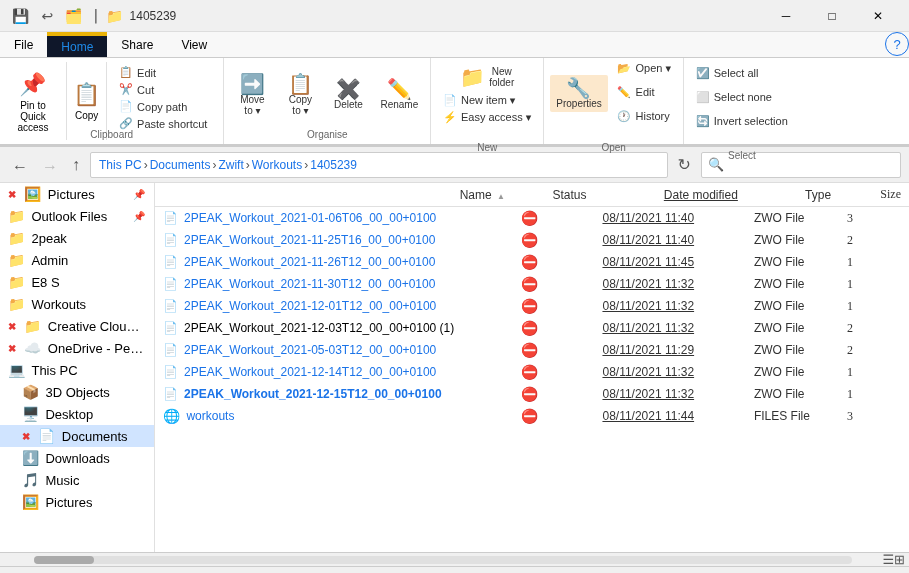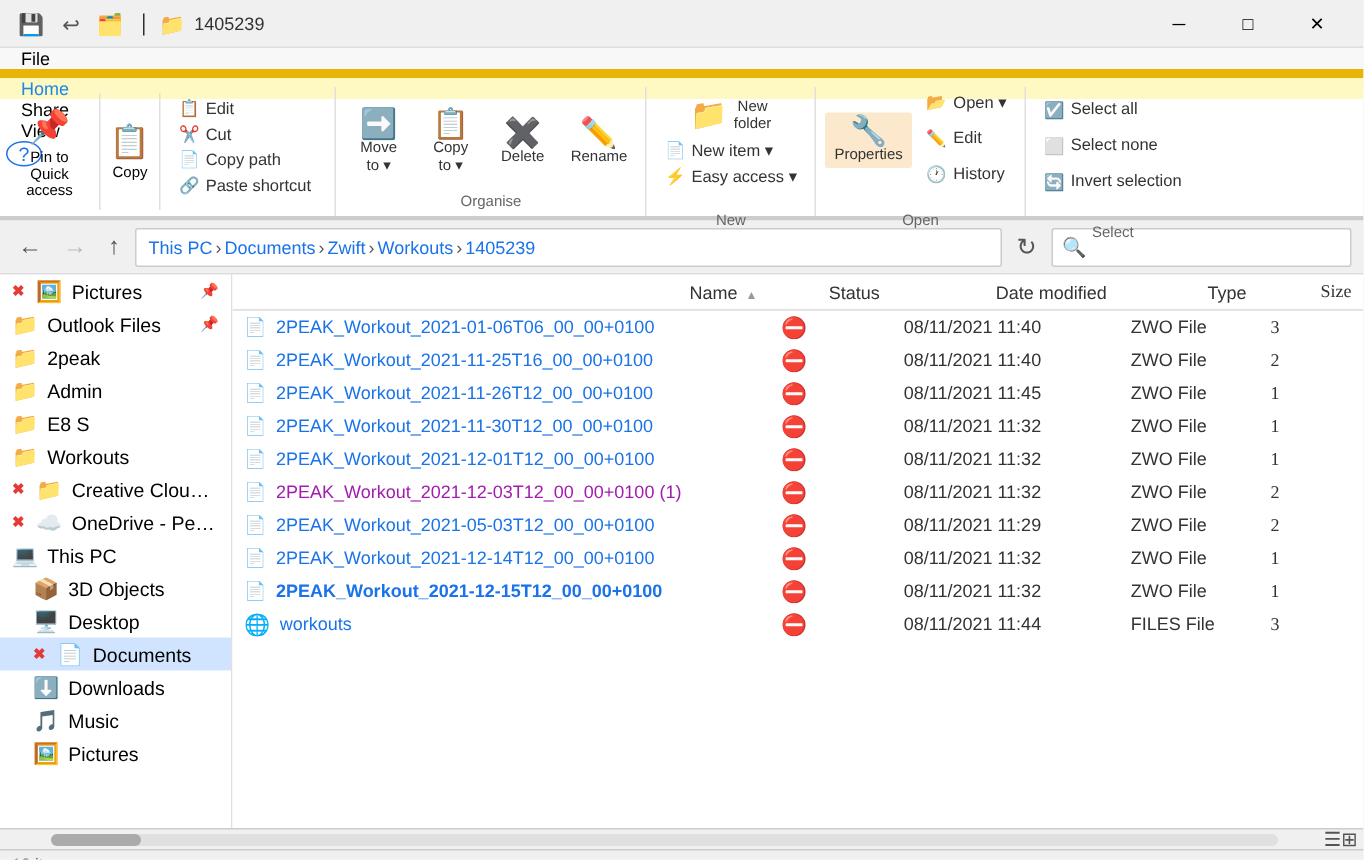--- a/index.html
+++ b/index.html
@@ -23,28 +23,28 @@
       width: 46px; height: 32px;
       border: none; background: transparent;
       cursor: pointer; font-size: 12px;
       display: flex; align-items: center; justify-content: center;
     }
     .quick-access-bar { display: flex; align-items: center; gap: 4px; }
     .qa-btn { background: transparent; border: none; cursor: pointer; font-size: 14px; padding: 2px 4px; color: #555; }
 
     
     .ribbon { background: #f8f8f8; border-bottom: 1px solid #ccc; }
-    .ribbon-tabs { display: flex; height: 26px; border-bottom: 1px solid #ccc; flex-direction: column; }
+    .ribbon-tabs { display: flex; height: 26px; border-bottom: 1px solid #ccc; }
     .ribbon-tab {
       padding: 0 14px;
       display: flex; align-items: center;
       font-size: 12px; cursor: pointer;
       border: none; background: transparent;
     }
-    .ribbon-tab.active { background: #fef9c3; border-top: 6px solid #eab308; color: #1e88e5; }
+    .ribbon-tab.active { background: #0f172a; border-top: 4px solid #eab308; color: #1e88e5; }
     .ribbon-content { display: flex; height: 88px; background: white; border-bottom: 2px solid #ccc; }
 
     
     .ribbon-group {
       display: flex; flex-direction: column;
       align-items: center; padding: 4px 6px;
       border-right: 1px solid #e0e0e0;
       position: relative;
     }
     .ribbon-group-btns { display: flex; flex: 1; align-items: center; gap: 2px; }
@@ -134,21 +134,21 @@
       font-size: 12px; font-weight: normal;
       color: #333; border-bottom: 1px solid #e0e0e0;
       cursor: pointer; white-space: nowrap;
     }
     .file-table td { padding: 3px 8px; font-size: 12px; color: #333; white-space: nowrap; }
     .td-name { color: #1a73e8; display: flex; align-items: center; gap: 6px; }
     .td-name .ie-icon { color: #1565C0; }
     .error-badge { color: #e53935; font-size: 14px; }
     .col-name { width: 280px; }
     .col-status { width: 70px; }
-    .col-date { width: 130px; }
+    .col-date { width: 130px; text-decoration: underline; }
     .col-type { width: 80px; }
     .col-size { width: 60px; font-family: Liberation Serif, serif; }
 
     
     .status-bar {
       height: 20px; background: #f0f0f0;
       border-top: 1px solid #ccc;
       display: flex; align-items: center;
       padding: 0 8px; font-size: 11px; color: #555;
       justify-content: space-between;
@@ -223,20 +223,21 @@
         </button>
         <button class="ribbon-btn-small">
           <span>📄</span>
           <span>Copy path</span>
         </button>
         <button class="ribbon-btn-small">
           <span>🔗</span>
           <span>Paste shortcut</span>
         </button>
       </div>
+      <div class="ribbon-group-label" style="position:absolute; bottom:4px; left:0; right:0; text-align:center;">Clipboard</div>
     </div>
 
     <div class="ribbon-group" style="position:relative; min-width:140px;">
       <div class="ribbon-group-btns" style="gap:4px;">
         <button class="ribbon-btn">
           <span class="icon">➡️</span>
           <span style="font-size:10px; text-align:center;">Move<br>to ▾</span>
         </button>
         <button class="ribbon-btn">
           <span class="icon">📋</span>
@@ -501,21 +502,21 @@
       <span class="error-badge">⛔</span>
     </td>
     <td class="col-date">08/11/2021 11:32</td>
     <td class="col-type">ZWO File</td>
     <td class="col-size">1</td>
   </tr>
           <tr>
     <td class="col-name">
       <div class="td-name">
         <span style="color:#4472c4; font-size:12px;">📄</span>
-        <span style="color:#a21caf; cursor:pointer;">2PEAK_Workout_2021-12-03T12_00_00+0100 (1)</span>
+        <span style="color:#000000; cursor:pointer;">2PEAK_Workout_2021-12-03T12_00_00+0100 (1)</span>
       </div>
     </td>
     <td class="col-status">
       <span class="error-badge">⛔</span>
     </td>
     <td class="col-date">08/11/2021 11:32</td>
     <td class="col-type">ZWO File</td>
     <td class="col-size">2</td>
   </tr>
           <tr>

